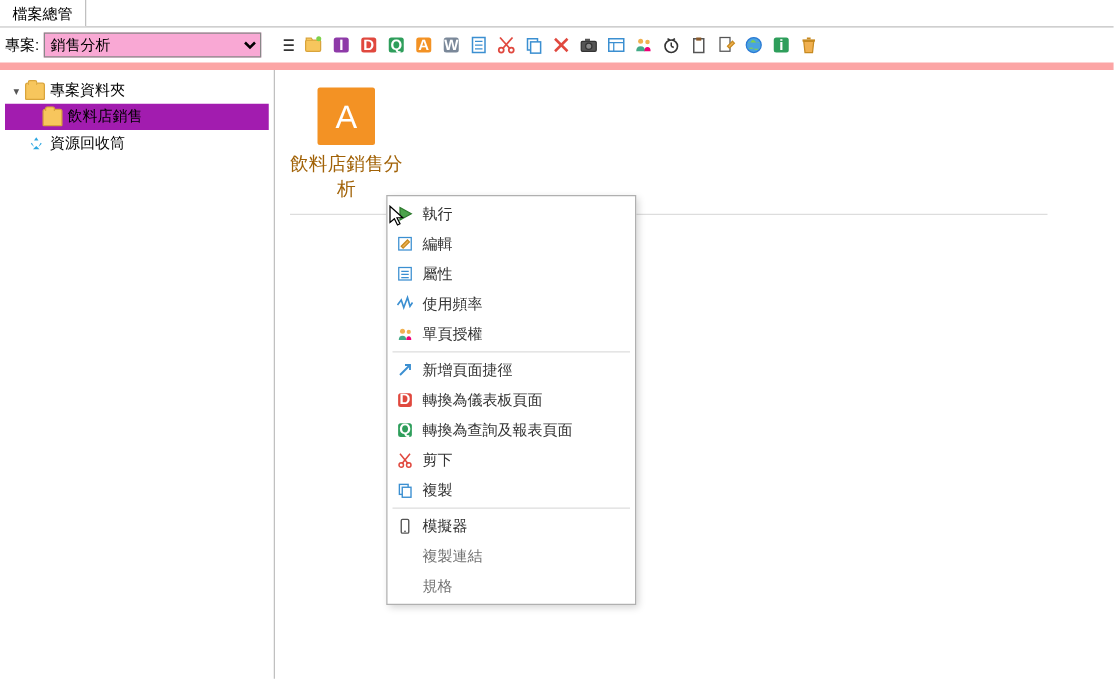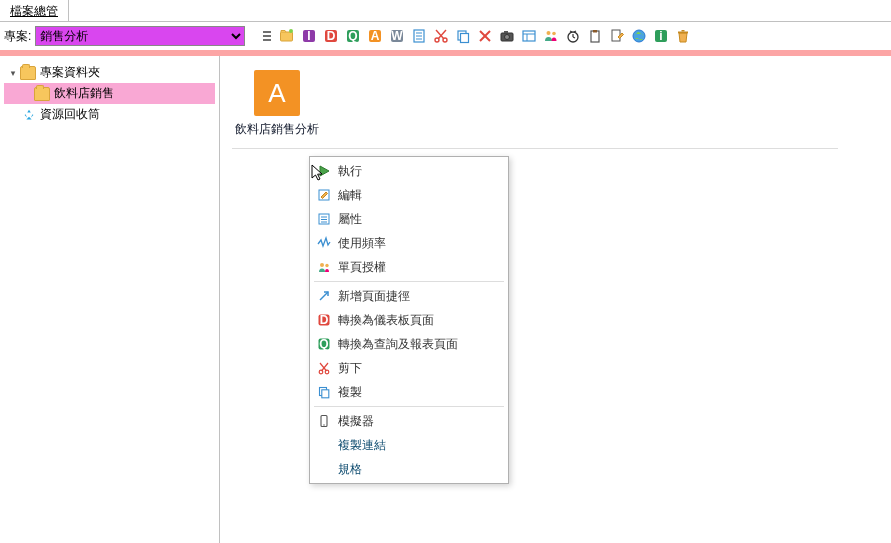--- a/index.html
+++ b/index.html
@@ -1,54 +1,54 @@
 <!DOCTYPE html>
 <html><head>
 <meta charset="utf-8">
 <style>
 * { box-sizing: border-box; margin: 0; padding: 0; font-family: "Microsoft JhengHei", "PingFang TC", sans-serif; font-size: 12px; }
 body { background: #fff; width: 891px; height: 543px; overflow: hidden; }
 
 .tabbar { display: flex; border-bottom: 1px solid #c0c0c0; height: 22px; }
-.tab { padding: 3px 10px; border-right: 1px solid #c0c0c0; background: #fff; cursor: pointer; text-decoration: underline; }
+.tab { padding: 3px 10px; border-right: 1px solid #c0c0c0; background: #fff; cursor: pointer; }
 
 .toolbar-row { display: flex; align-items: center; padding: 4px 4px; border-bottom: 6px solid #fca5a5; gap: 2px; flex-wrap: nowrap; }
 .toolbar-row label { margin-right: 2px; }
-.toolbar-row select { width: 210px; height: 20px; border: 1px solid #888; background: #d946ef; font-size: 12px; }
+.toolbar-row select { width: 174px; height: 20px; border: 1px solid #888; background: #f9a8d4; font-size: 12px; }
 
 .tbicon { width: 20px; height: 20px; display: flex; align-items: center; justify-content: center; cursor: pointer; border-radius: 2px; }
 .tbicon svg { width: 16px; height: 16px; }
 .tbsep { width: 6px; }
 
 .main { display: flex; height: calc(543px - 22px - 30px); }
 .sidebar { width: 220px; border-right: 1px solid #c0c0c0; padding: 6px 4px; overflow: auto; }
 .tree-item { display: flex; align-items: center; padding: 2px 2px; cursor: pointer; white-space: nowrap; }
-.tree-item.selected { background: #f9a8d4; }
+.tree-item.selected { background: #a21caf; }
 .tree-item.lvl0 { padding-left: 4px; }
 .tree-item.lvl1 { padding-left: 30px; }
 .tree-item.lvl0b { padding-left: 18px; }
 .tree-toggle { width: 10px; height: 10px; display: inline-flex; align-items: center; justify-content: center; margin-right: 2px; font-size: 9px; color: #555; }
 .folder-ico { width: 16px; height: 14px; background: #f7c65d; border: 1px solid #d9a43b; border-radius: 2px 2px 1px 1px; position: relative; margin-right: 4px; }
 .folder-ico.open::before { content: ""; position: absolute; top: -3px; left: 1px; width: 6px; height: 3px; background: #f7c65d; border: 1px solid #d9a43b; border-bottom: none; border-radius: 2px 2px 0 0; }
 .recycle-ico { width: 14px; height: 14px; margin-right: 4px; display: inline-flex; align-items: center; justify-content: center; }
 .recycle-ico svg { width: 14px; height: 14px; }
 
 .content-wrap { flex: 1; padding-left: 12px; padding-top: 6px; overflow: auto; background: #fff; }
 .content-items { display: flex; gap: 16px; flex-wrap: wrap; }
 .item-card { width: 90px; text-align: center; cursor: pointer; }
 .item-thumb { width: 46px; height: 46px; margin: 8px auto 6px; background: #f39224; color: #fff; font-size: 26px; font-weight: 400; display: flex; align-items: center; justify-content: center; border-radius: 2px; }
-.item-label { font-size: 12px; color: #0f172a; line-height: 1.3; }
+.item-label { font-size: 15px; color: #a16207; line-height: 1.3; }
 .content-divider { border: none; border-top: 1px solid #ddd; margin: 10px 0 0 0; width: 92%; }
 
 .context-menu { position: absolute; left: 309px; top: 156px; width: 200px; background: #fff; border: 1px solid #b0b0b0; box-shadow: 2px 2px 6px rgba(0,0,0,0.18); z-index: 100; padding: 2px 0; }
 .cm-item { display: flex; align-items: center; height: 24px; padding: 0 8px 0 4px; cursor: pointer; position: relative; }
 .cm-icon { width: 20px; height: 20px; display: flex; align-items: center; justify-content: center; margin-right: 4px; }
 .cm-icon svg { width: 14px; height: 14px; }
 .cm-label { flex: 1; color: #333; }
-.cm-label.muted { color: #0c4a6e; }
+.cm-label.muted { color: #737373; }
 .cm-sep { height: 1px; background: #ddd; margin: 2px 4px; }
 .cm-arrow { color: #2a7ad4; font-size: 10px; }
 
 .cursor-pointer { position: absolute; left: 311px; top: 164px; z-index: 200; pointer-events: none; }
 .cursor-pointer svg { width: 14px; height: 18px; }
 </style>
 </head>
 <body>
 
 <div class="tabbar">

